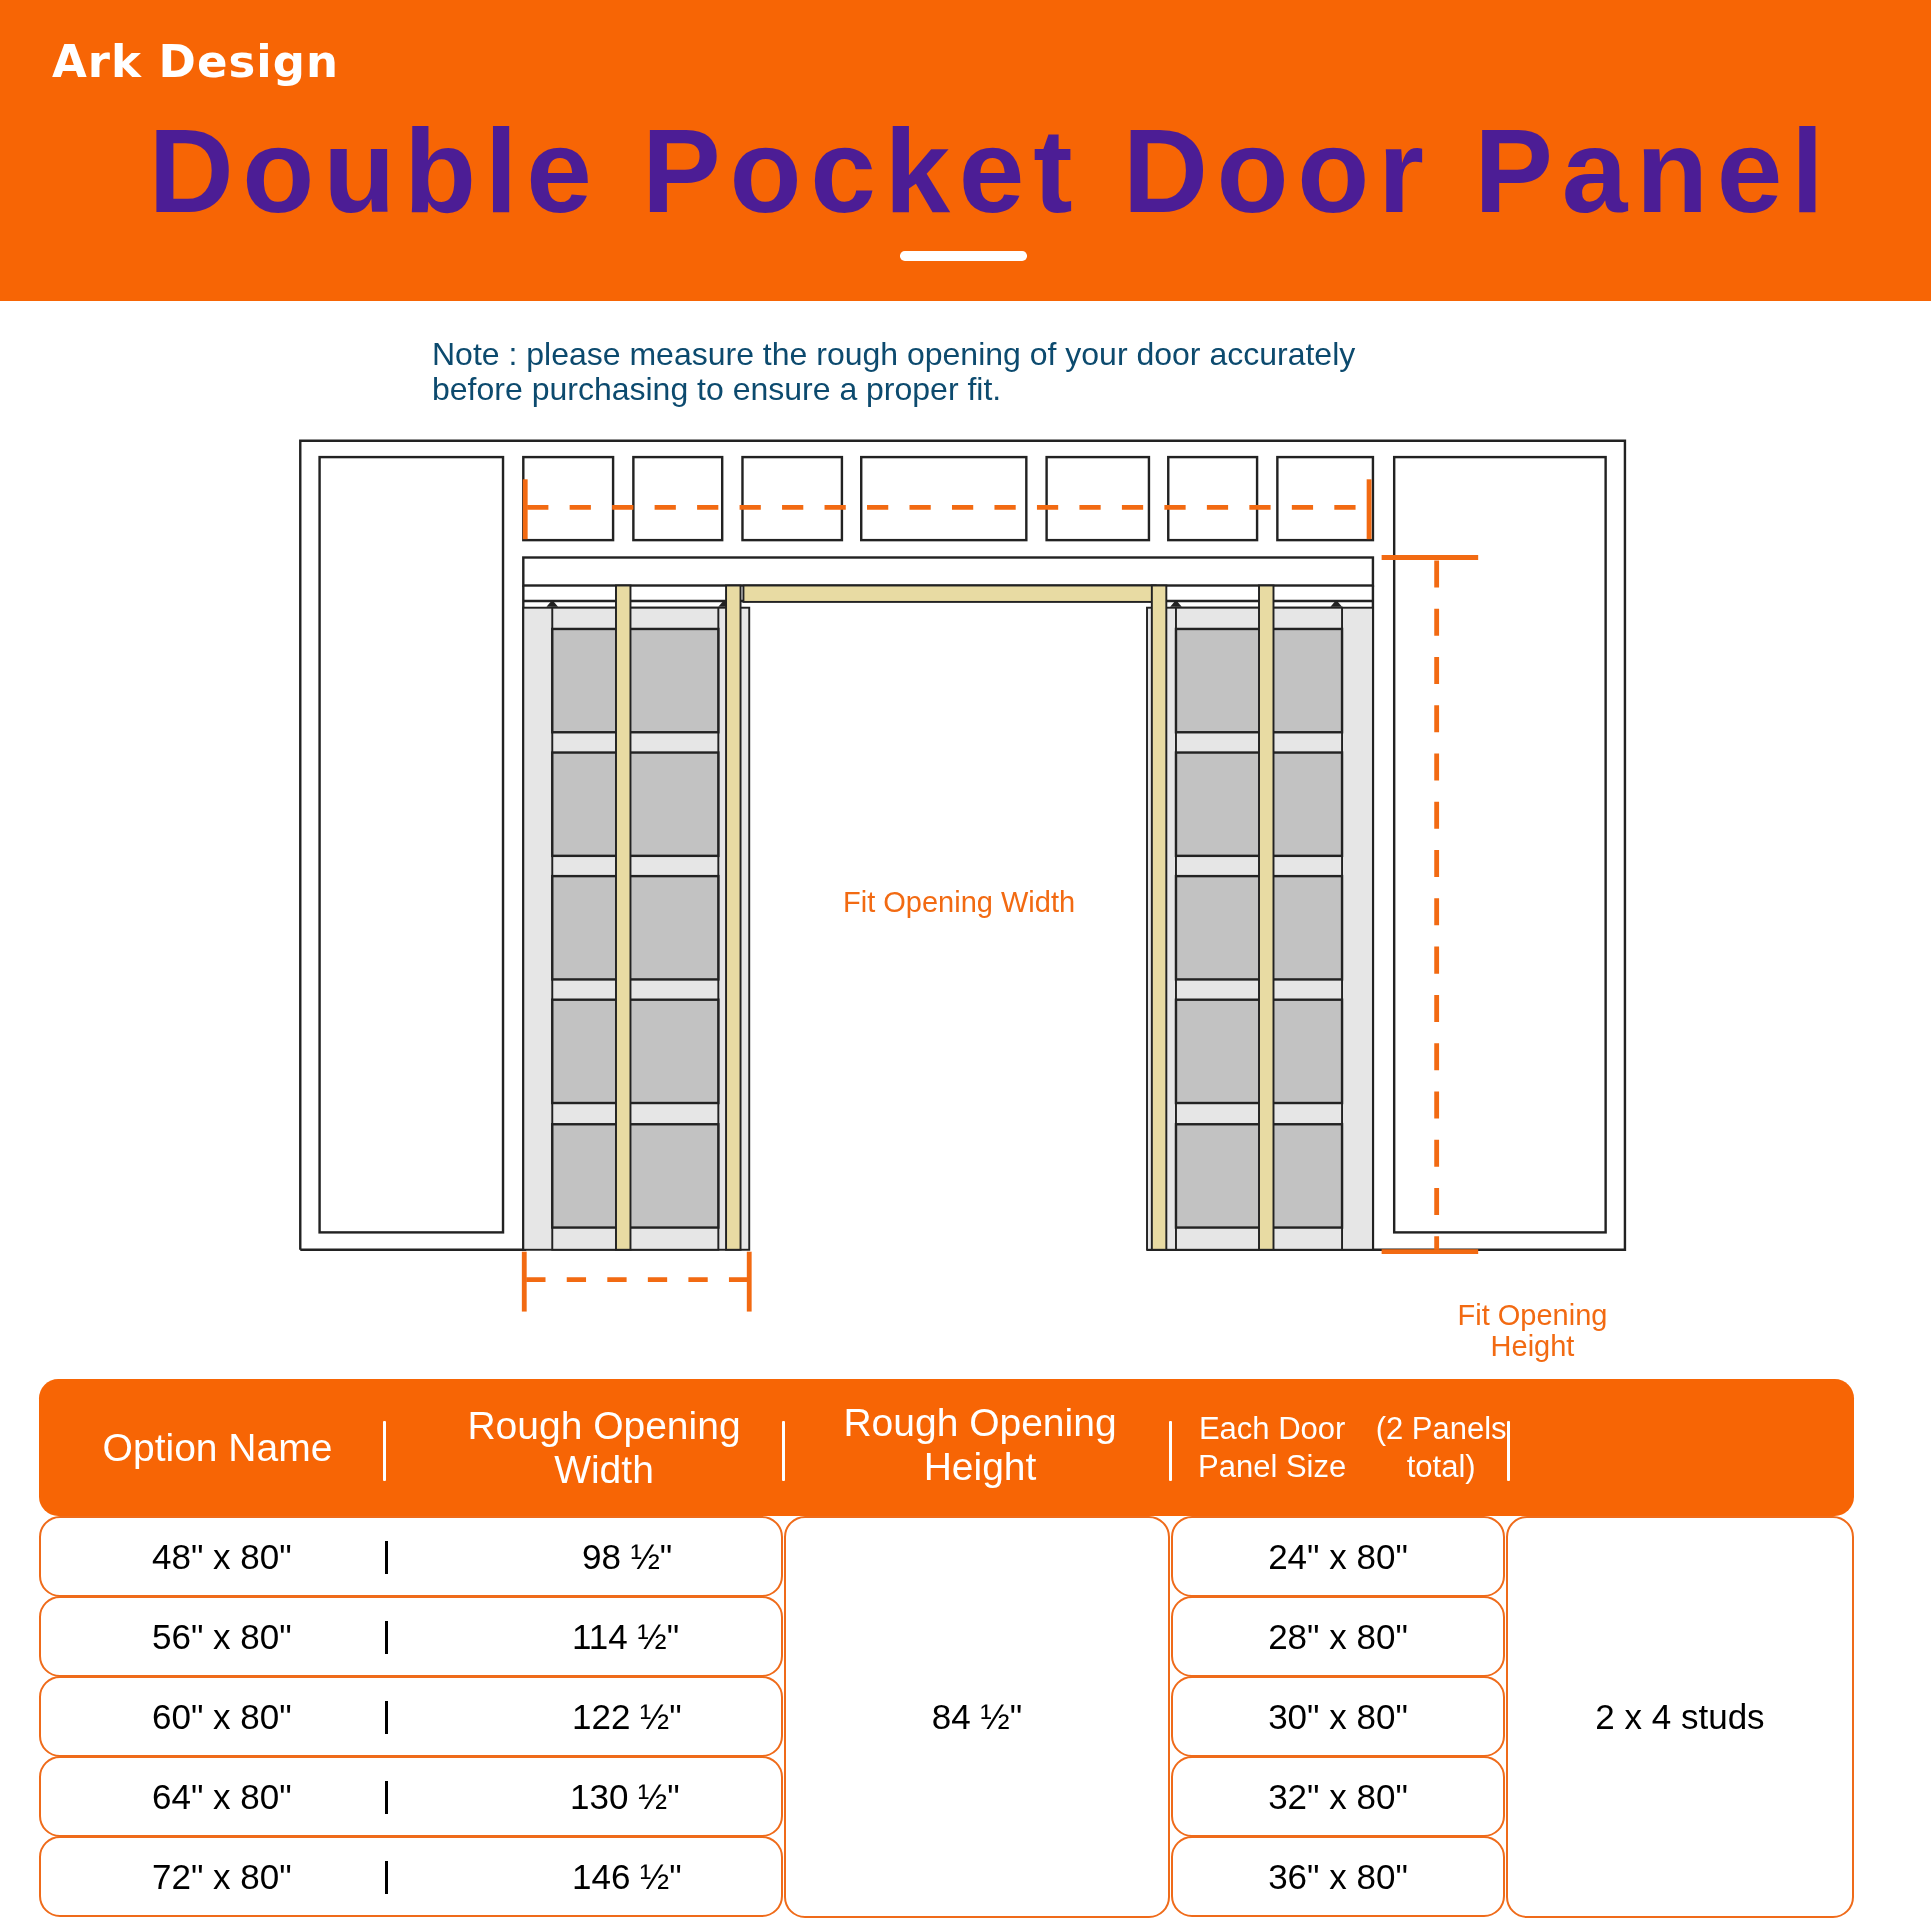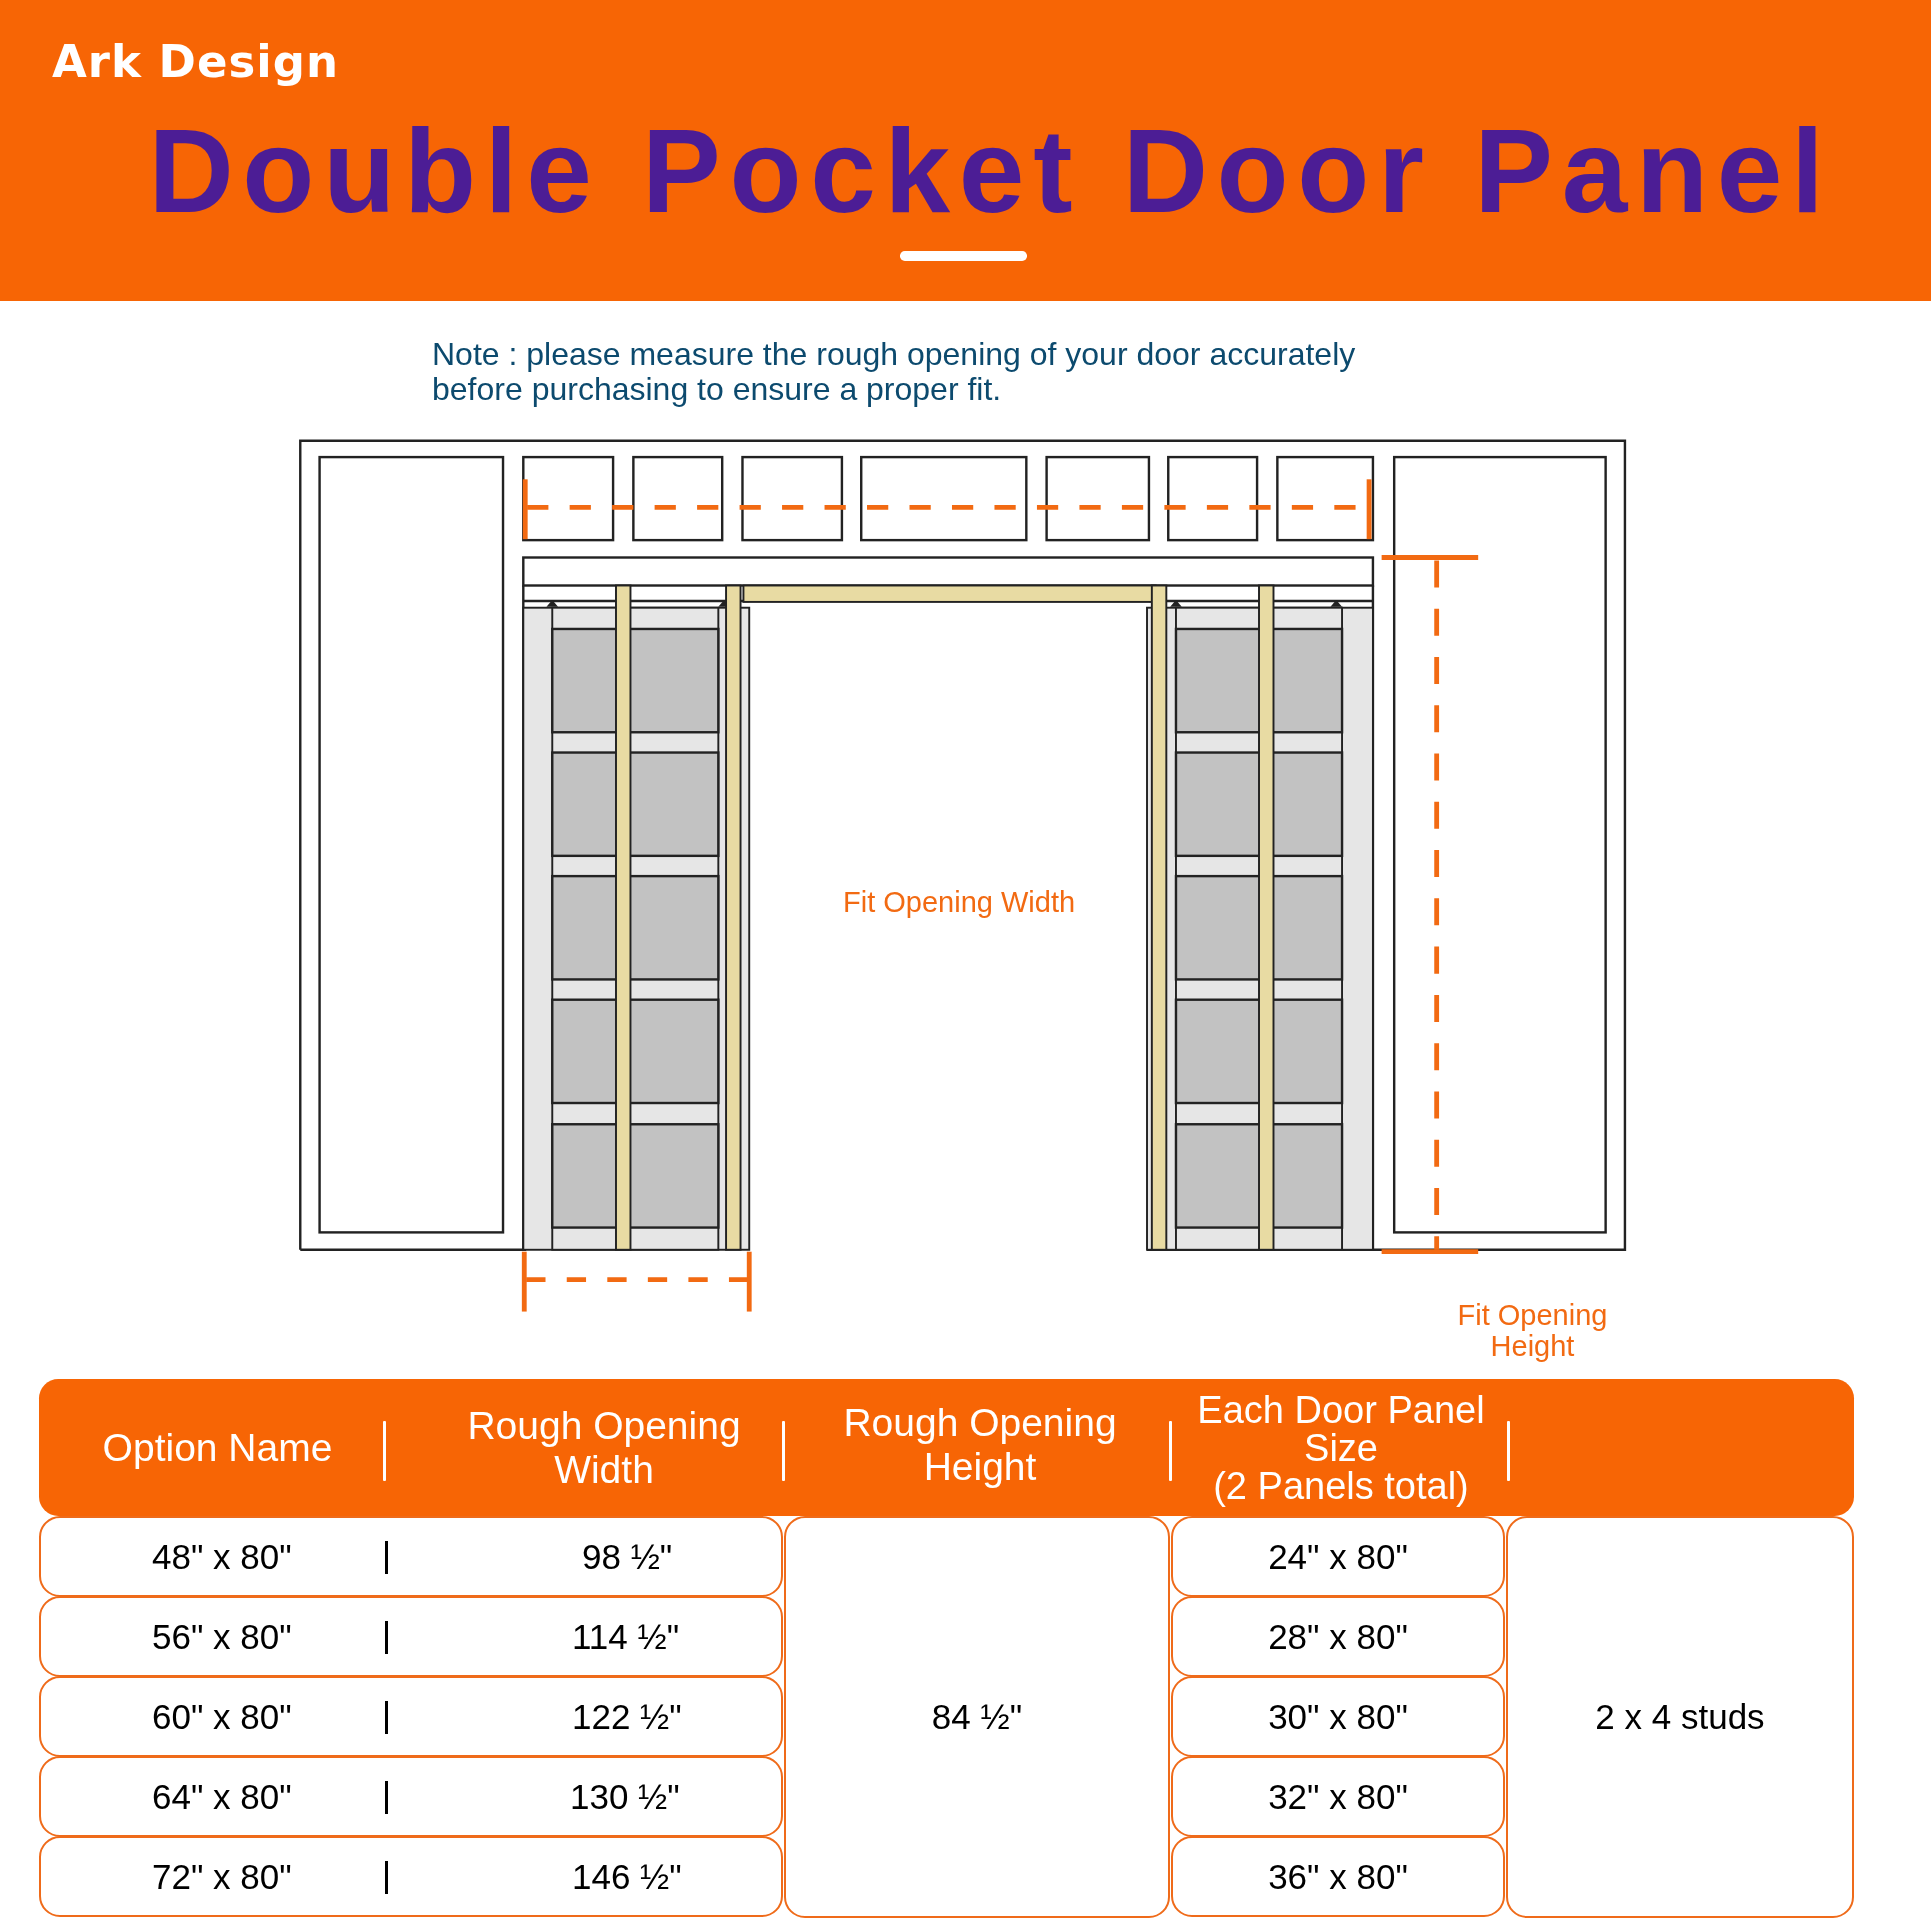--- a/index.html
+++ b/index.html
@@ -127,21 +127,21 @@
   <div class="th" style="left:348px; width:434px; font-size:39px; line-height:44px; flex-direction:column;">
     <span>Rough Opening</span>
     <span>Width</span>
   </div>
   <div class="th-sep" style="left:743px;"></div>
   <div class="th" style="left:748px; width:386px; font-size:39px; line-height:44px; flex-direction:column; padding-bottom:5.8px; box-sizing:border-box;">
     <span>Rough Opening</span>
     <span>Height</span>
   </div>
   <div class="th-sep" style="left:1130px;"></div>
-  <div class="th" style="left:1133px; width:338px; font-size:38px; line-height:38px; flex-direction:column;">
+  <div class="th" style="left:1133px; width:338px; font-size:31px; line-height:38px; ">
     <span>Each Door Panel Size</span>
     <span>(2 Panels total)</span>
   </div>
   <div class="th-sep" style="left:1468px;"></div>
 </div>
 
 <div class="cell" style="left:39px; top:1516px; width:744px; height:81px;">
   <span style="position:absolute; left:111px;">48" x 80"</span>
   <span class="row-sep" style="left:344px; top:23px;"></span>
   <span style="position:absolute; left:541px;">98 ½"</span>

